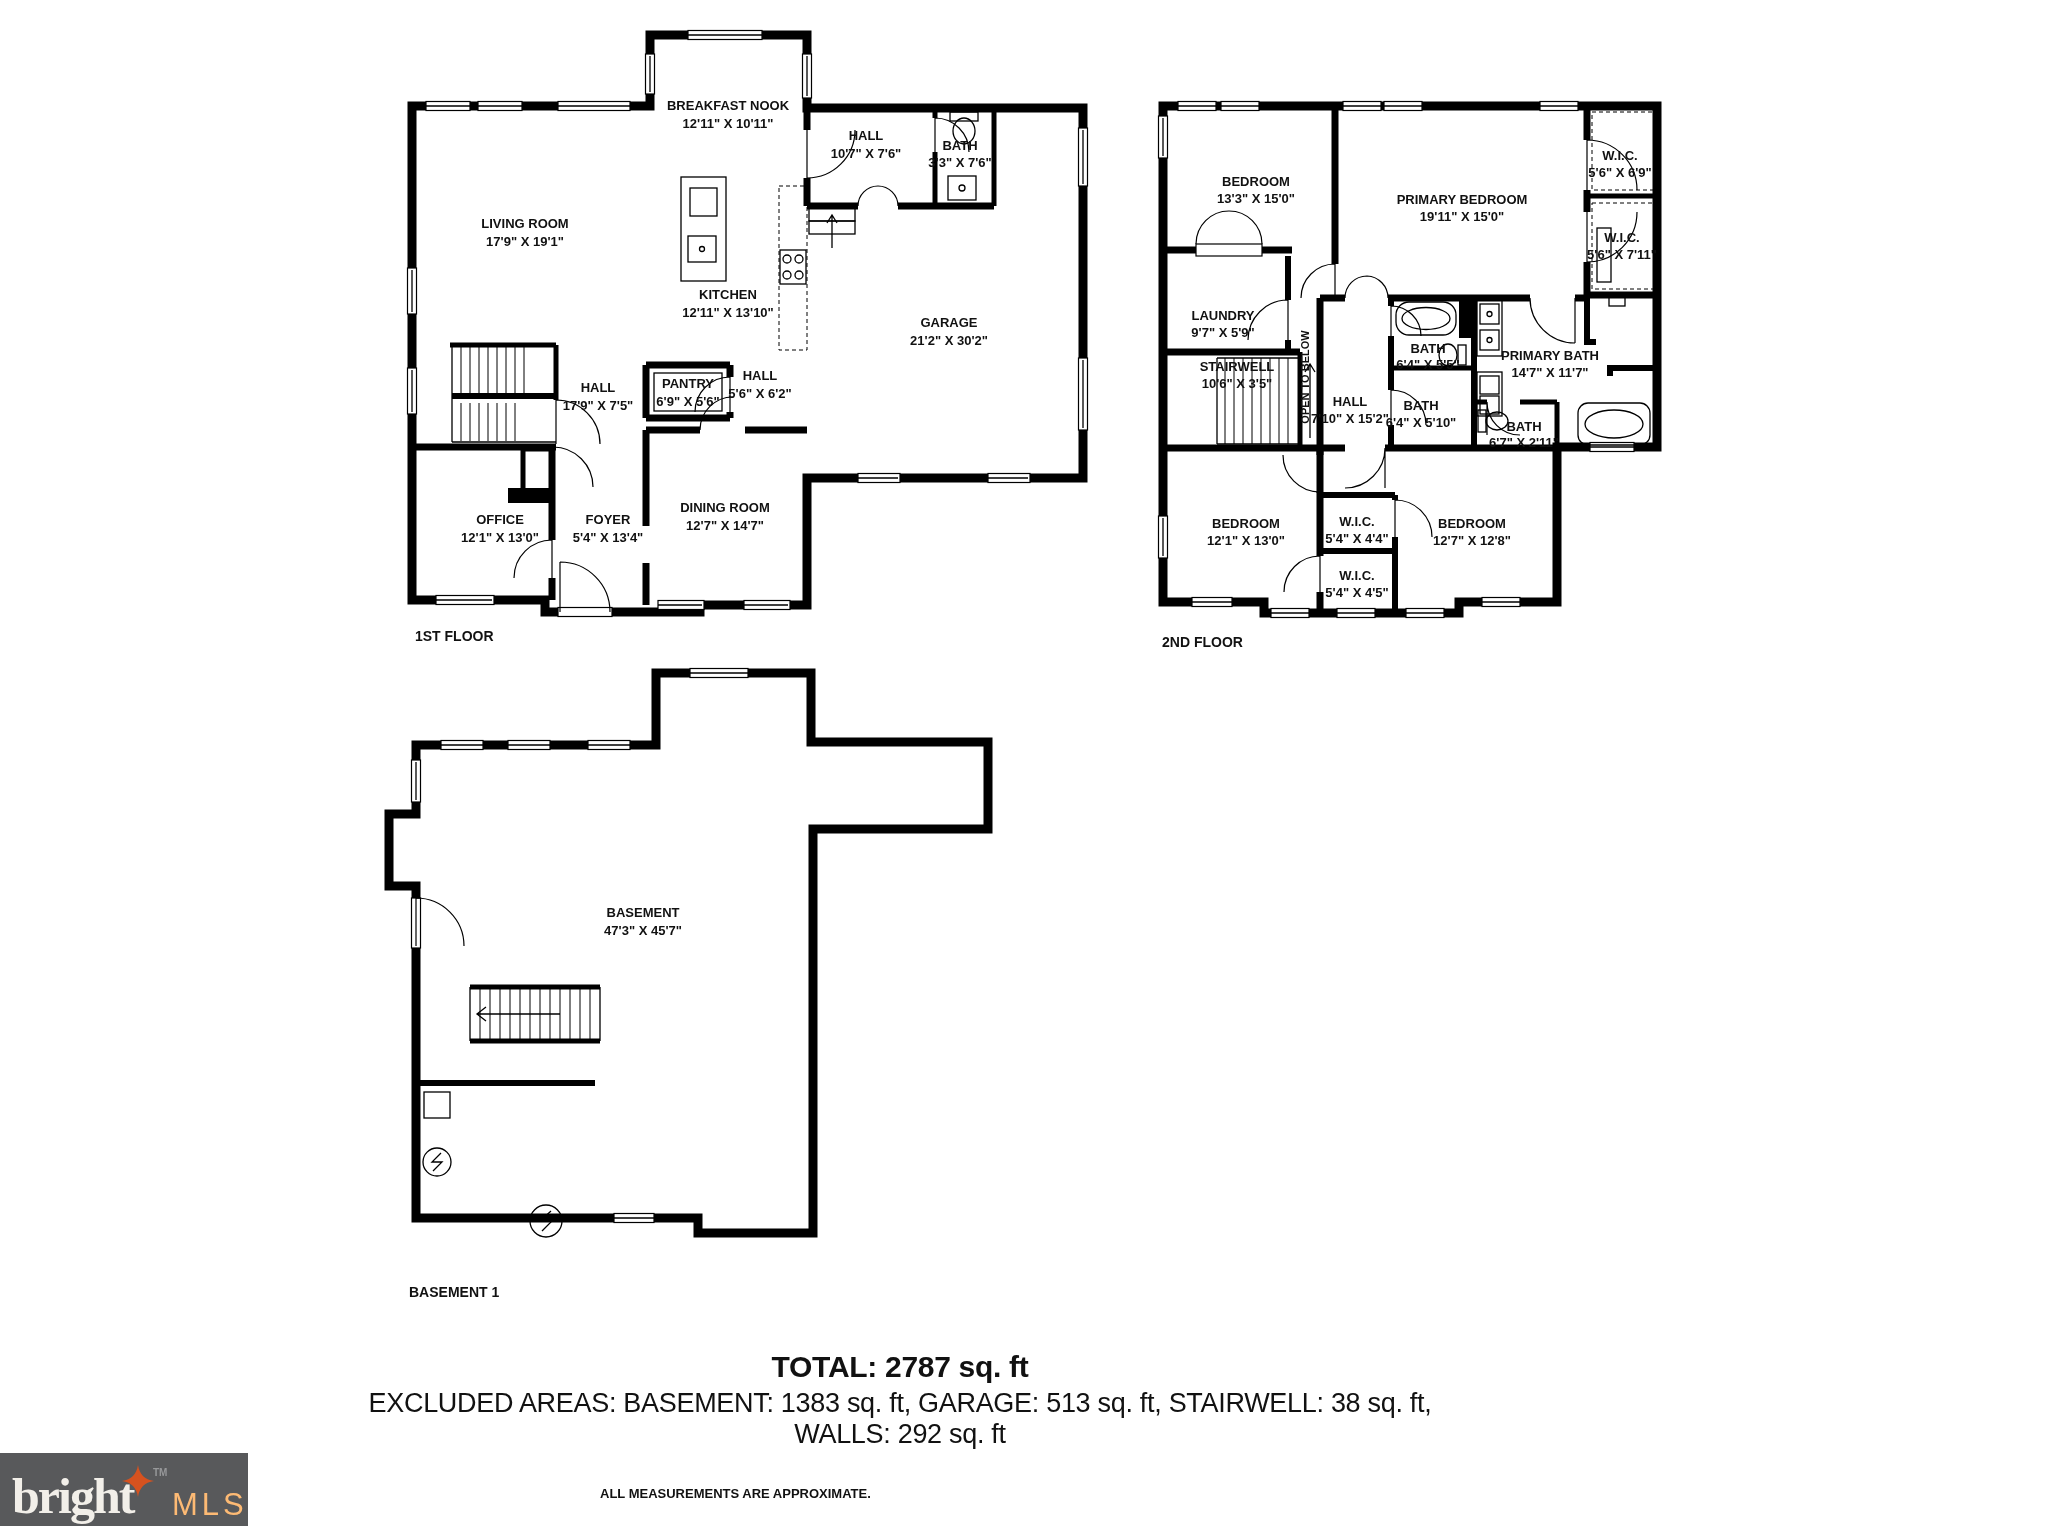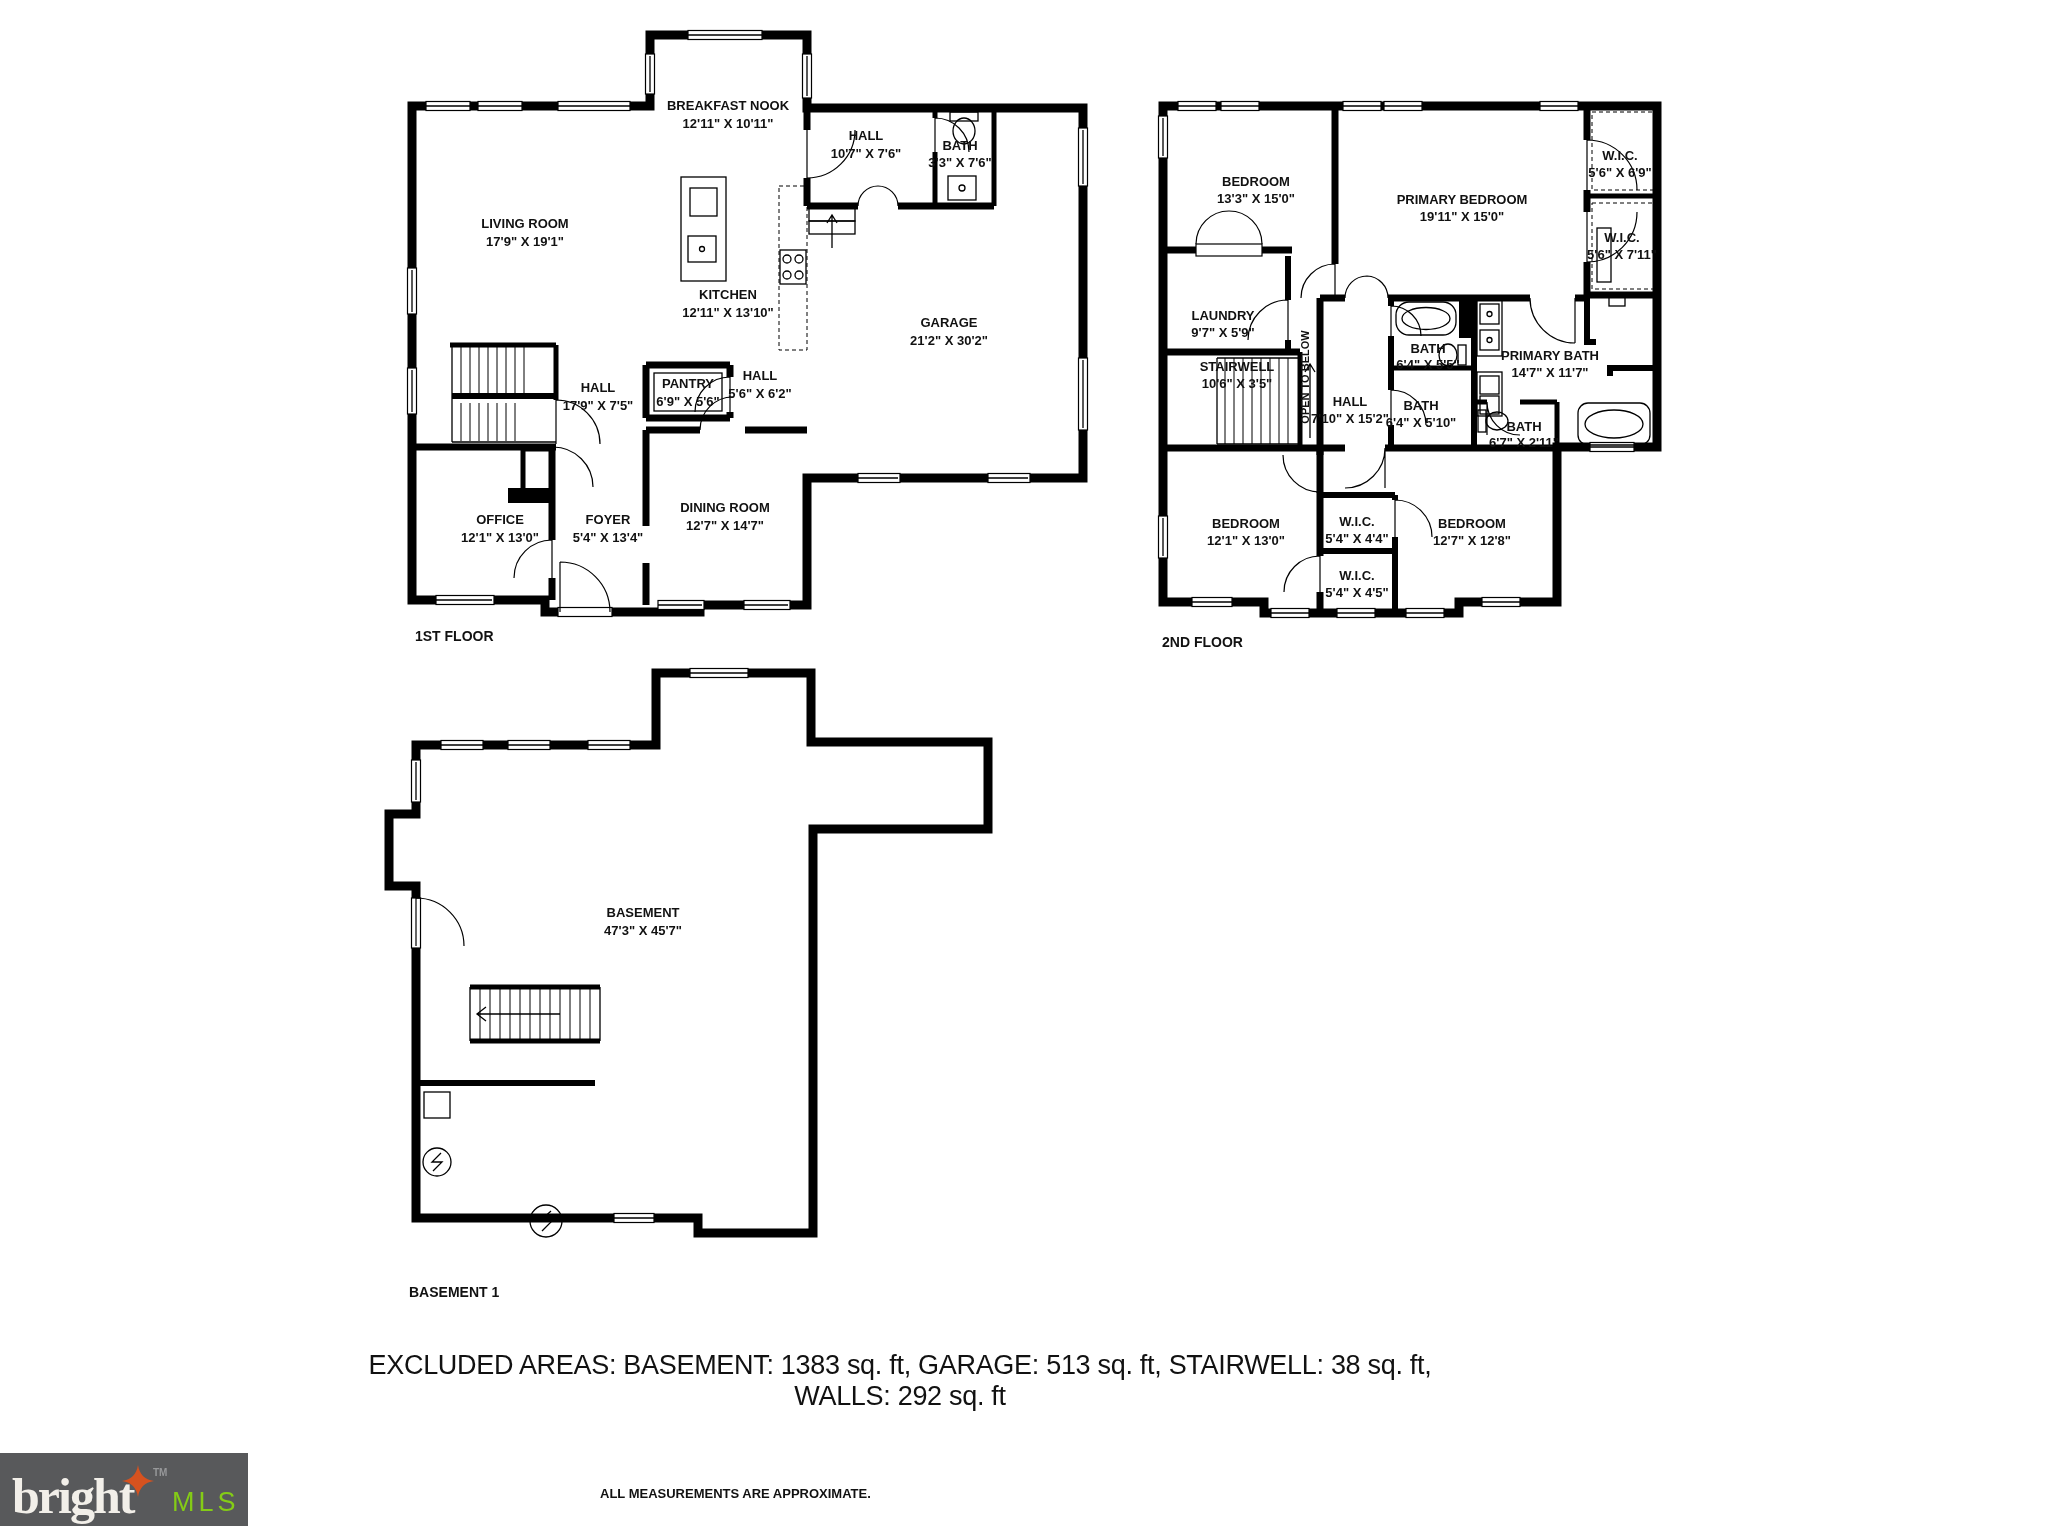--- a/index.html
+++ b/index.html
@@ -25,21 +25,21 @@
   .summary{position:absolute;left:300px;top:1350px;width:1200px;text-align:center;
        letter-spacing:-0.3px}
   .summary .total{font-size:30px;font-weight:700;margin-bottom:4px}
   .summary .sline{font-size:27px;line-height:31px}
   .disclaimer{position:absolute;left:600px;top:1486px;width:600px;text-align:left;
        font-size:13px;font-weight:700}
   .logo{position:absolute;left:0px;top:1453px;width:248px;height:73px;background:#58595b}
   .logo .brand{position:absolute;left:12px;top:14px;font-family:"Liberation Serif",serif;
        font-weight:700;font-size:50px;color:#f2efe9;letter-spacing:-2px}
   .logo .tm{position:absolute;left:153px;top:14px;font-size:10px;color:#97989a;font-weight:700}
-  .logo .mls{position:absolute;left:172px;top:34px;font-size:27px;color:#84cc16;
+  .logo .mls{position:absolute;left:172px;top:34px;font-size:31px;color:#fdba74;
        letter-spacing:4px;font-weight:400}
   .logo .star{position:absolute;left:122px;top:12px}
 </style>
 </head>
 <body>
 
 <svg width="2048" height="1536" viewBox="0 0 2048 1536">
 
   <g>
     <g>
@@ -305,20 +305,21 @@
     </g>
     <g>
       <text class="rname" x="643" y="917">BASEMENT</text>
       <text class="rdim" x="643" y="935">47'3" X 45'7"</text>
       <text class="flabel" x="409" y="1297">BASEMENT 1</text>
     </g>
   </g>
 </svg>
 
 <div class="summary">
+  <div class="total">TOTAL: 2787 sq. ft</div>
   <div class="sline">EXCLUDED AREAS: BASEMENT: 1383 sq. ft, GARAGE: 513 sq. ft, STAIRWELL: 38 sq. ft,</div>
   <div class="sline">WALLS: 292 sq. ft</div>
 </div>
 <div class="disclaimer">ALL MEASUREMENTS ARE APPROXIMATE.</div>
 
 <div class="logo">
   <span class="brand">bright</span>
   <svg class="star" width="32" height="32" viewBox="0 0 24 24">
     <path d="M12 0 C13.2 7.2 16.8 10.8 24 12 C16.8 13.2 13.2 16.8 12 24 C10.8 16.8 7.2 13.2 0 12 C7.2 10.8 10.8 7.2 12 0 Z" fill="#d6521f"></path>
   </svg>

